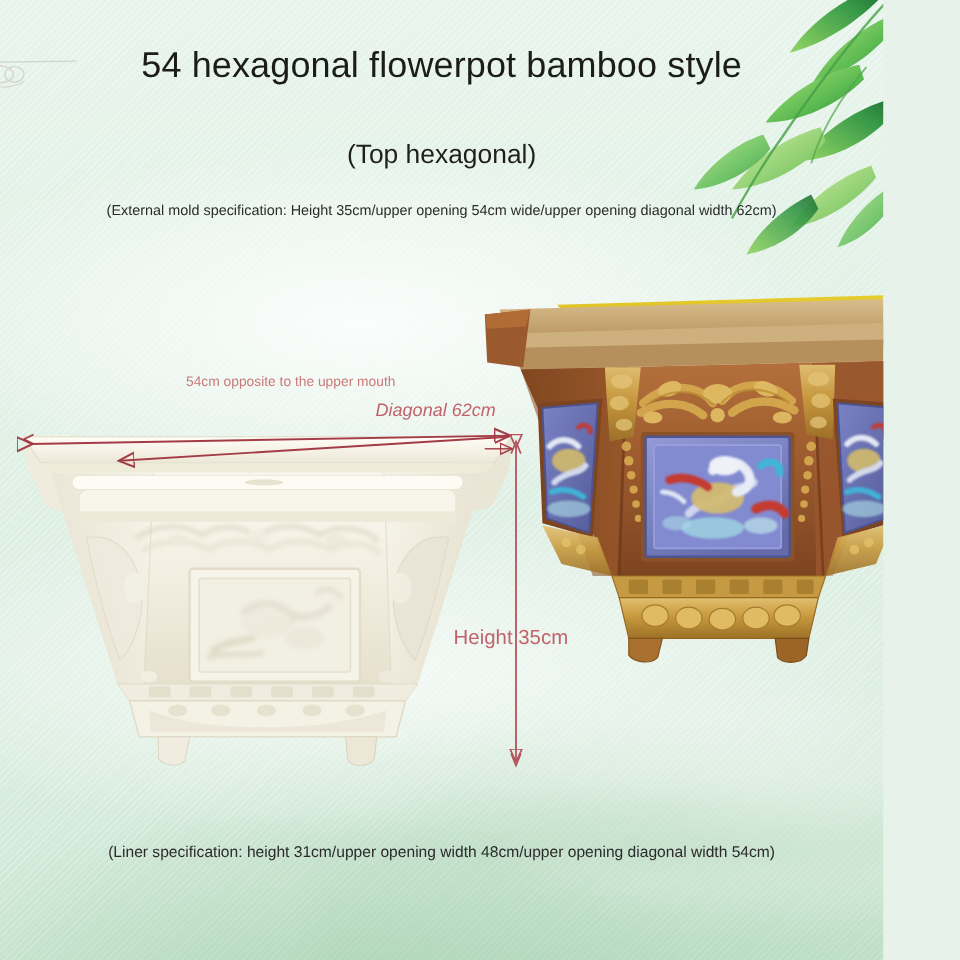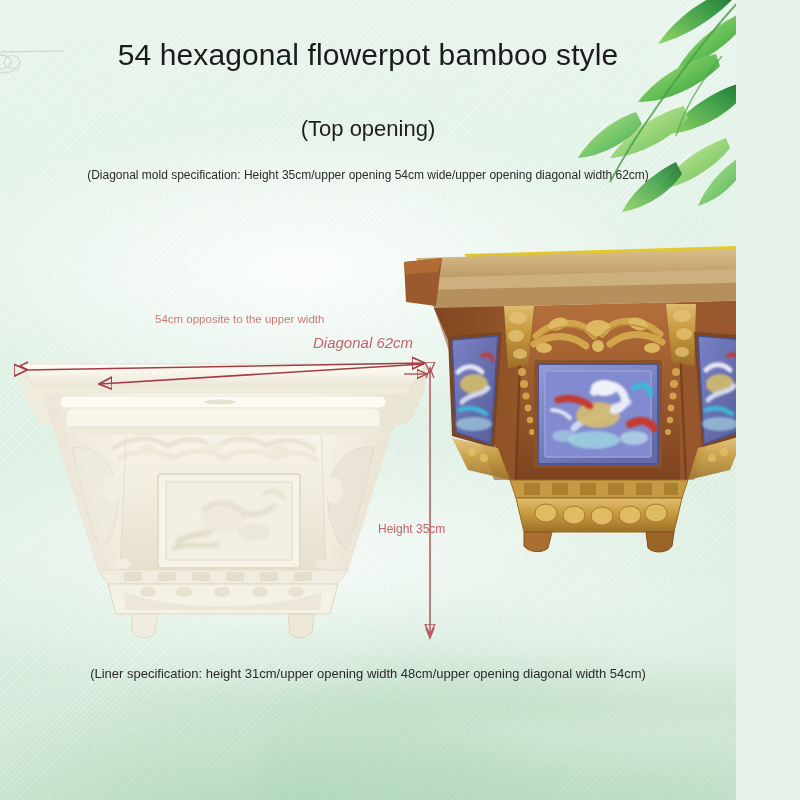--- a/index.html
+++ b/index.html
@@ -42,26 +42,26 @@
   
   .bamboo{position:absolute;right:-10px;top:-14px;width:260px;height:230px;pointer-events:none;}
 
   
   .title{position:absolute;left:0;right:0;top:38px;text-align:center;
     font-size:30px;color:#1c1c1c;letter-spacing:.1px;}
   .subtitle{position:absolute;left:0;right:0;top:116px;text-align:center;
     font-size:22px;color:#1f1f1f;}
   .spec-top{position:absolute;left:0;right:0;top:168px;text-align:center;
     font-size:12px;color:#2b2b2b;}
-  .spec-bottom{position:absolute;left:0;right:0;top:666px;text-align:center;
+  .spec-bottom{position:absolute;left:0;right:0;top:702px;text-align:center;
     font-size:13px;color:#2b2b2b;}
   .ann{position:absolute;color:#c56a6a;white-space:nowrap;}
   .ann-top-opposite{left:155px;top:313px;font-size:11.5px;color:#c87a7a;}
   .ann-diagonal{left:313px;top:334px;font-size:15px;color:#c2636c;font-style:italic;}
-  .ann-height{left:378px;top:522px;font-size:12px;color:#c2636c;}
+  .ann-height{left:378px;top:522px;font-size:17px;color:#c2636c;}
   .ann-lower{left:82px;top:651px;font-size:11.5px;color:#c87a7a;}
 
   
   .pot{position:absolute;}
   #white-pot{left:8px;top:352px;width:430px;height:290px;}
   #color-pot{left:398px;top:232px;width:400px;height:330px;}
 
   .arrows{position:absolute;left:0;top:0;width:800px;height:800px;pointer-events:none;}
 </style>
 </head>
@@ -421,22 +421,22 @@
     <line x1="424" y1="364" x2="100" y2="384" stroke="#a33c46" stroke-width="1.6" marker-end="url(#ah)"></line>
 
     <line x1="430" y1="372" x2="430" y2="634" stroke="#b4545c" stroke-width="1.5" marker-start="url(#ahv)" marker-end="url(#ahv)"></line>
     <path d="M426 378 L430 368 L434 378" fill="none" stroke="#b4545c" stroke-width="1.4"></path>
     <path d="M426 628 L430 638 L434 628" fill="none" stroke="#b4545c" stroke-width="1.4"></path>
 
     <line x1="404" y1="374" x2="426" y2="374" stroke="#a33c46" stroke-width="1.2" marker-end="url(#ah)"></line>
   </svg>
 
   <div class="title">54 hexagonal flowerpot bamboo style</div>
-  <div class="subtitle">(Top opening)</div>
-  <div class="spec-top">(Diagonal mold specification: Height 35cm/upper opening 54cm wide/upper opening diagonal width 62cm)</div>
-
-  <div class="ann ann-top-opposite">54cm opposite to the upper width</div>
+  <div class="subtitle">(Top hexagonal)</div>
+  <div class="spec-top">(External mold specification: Height 35cm/upper opening 54cm wide/upper opening diagonal width 62cm)</div>
+
+  <div class="ann ann-top-opposite">54cm opposite to the upper mouth</div>
   <div class="ann ann-diagonal">Diagonal 62cm</div>
   <div class="ann ann-height">Height 35cm</div>
 
   <div class="spec-bottom">(Liner specification: height 31cm/upper opening width 48cm/upper opening diagonal width 54cm)</div>
 
 </div>
 
 </body></html>

